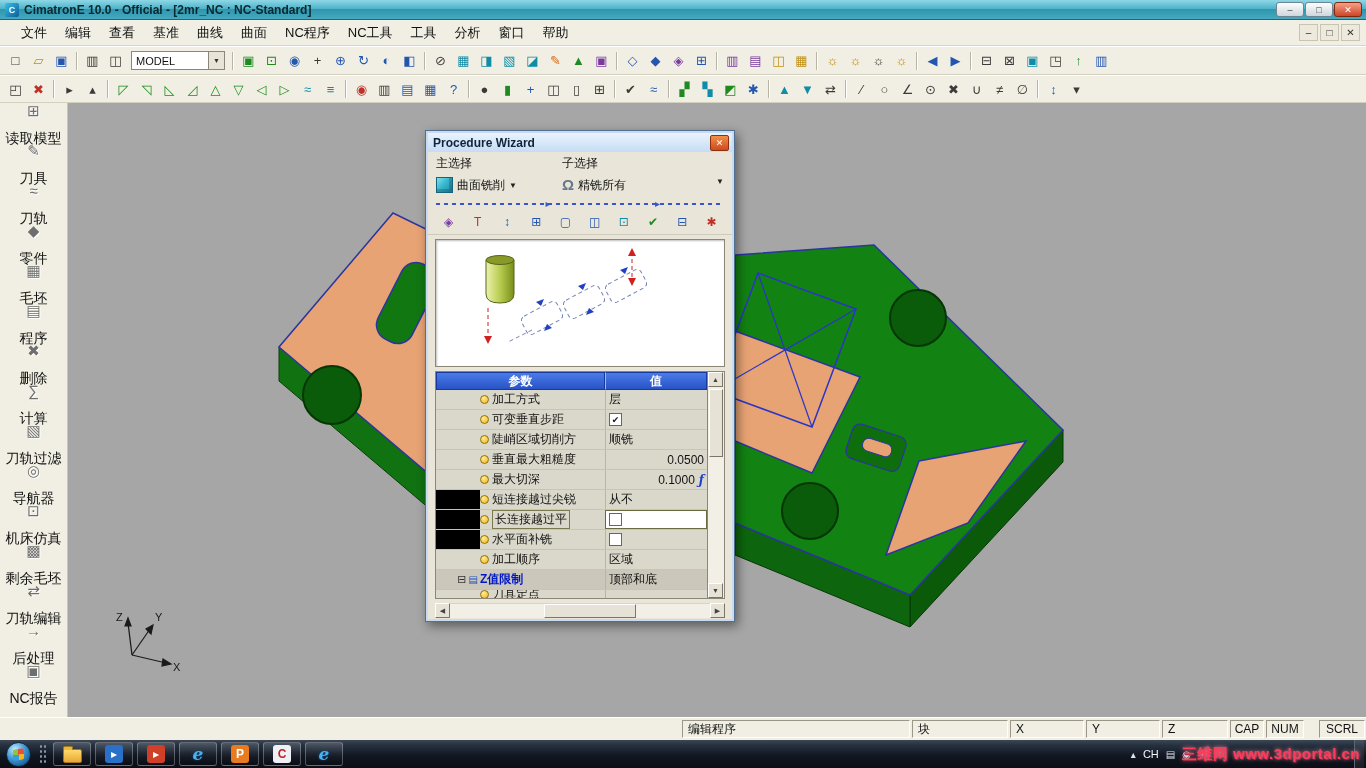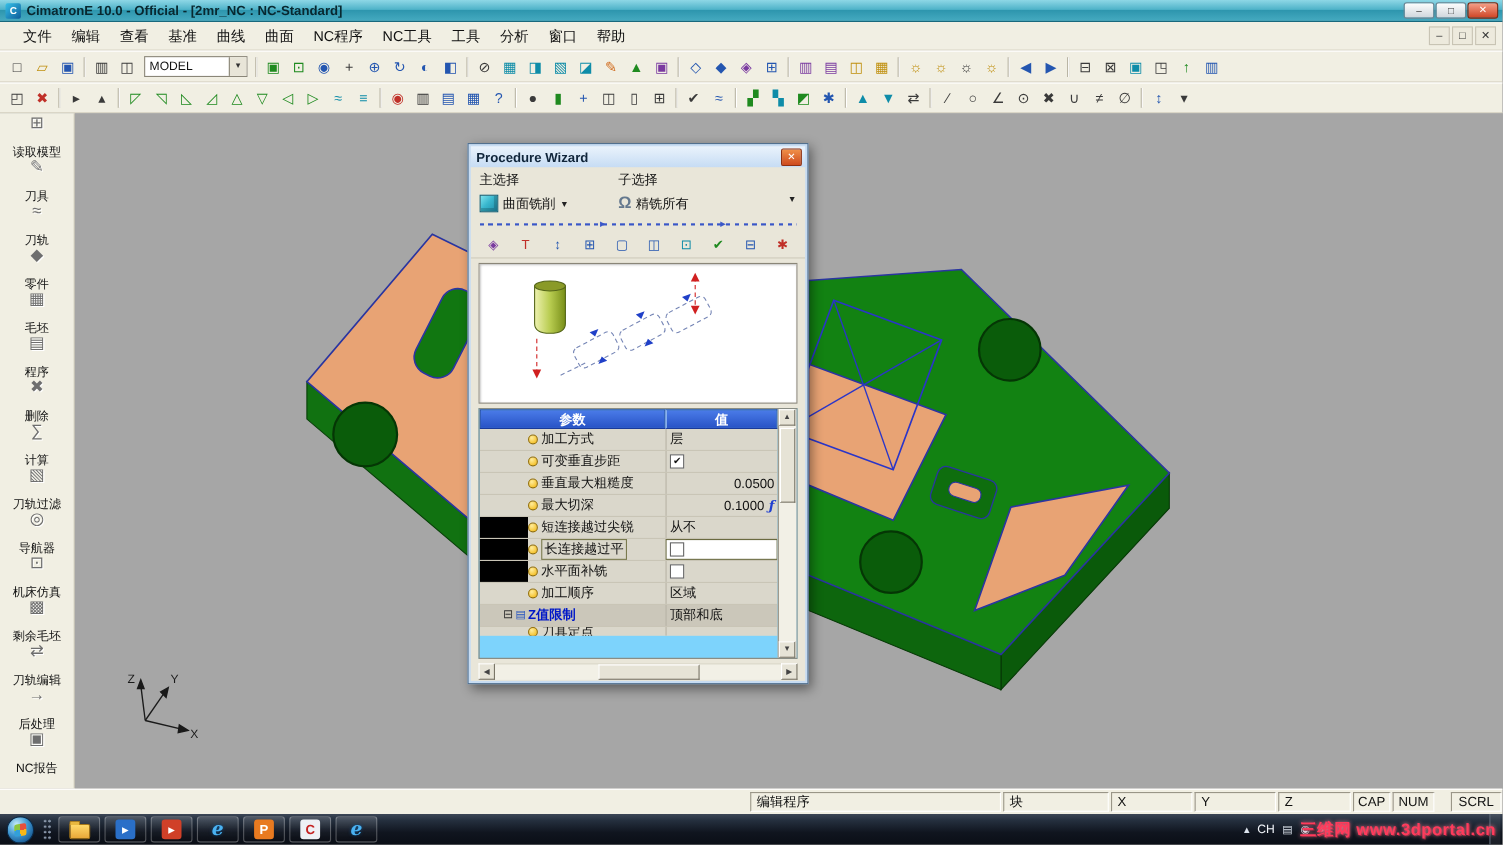--- a/index.html
+++ b/index.html
@@ -48,21 +48,21 @@
   .carrow{margin-left:auto;width:15px;height:17px;background:#E8E5D8;border-left:1px solid #8A8678;
     display:flex;align-items:center;justify-content:center;font-size:7px;color:#333;}
 
   
   .main{position:absolute;left:0;top:103px;width:100%;height:614px;}
   .sidebar{position:absolute;left:0;top:0;width:68px;height:100%;background:#F1EFE3;
     border-right:1px solid #C9C5B5;box-sizing:border-box;padding-top:2px;}
   .side-item{height:40px;display:flex;flex-direction:column;align-items:center;justify-content:center;
     cursor:default;}
   .side-icon{font-size:15px;color:#6E6E6E;text-shadow:1px 1px 0 #FFF;line-height:1;}
-  .side-label{font-size:11px;color:#111;margin-top:12px;white-space:nowrap;}
+  .side-label{font-size:14px;color:#111;margin-top:12px;white-space:nowrap;}
   .viewport{position:absolute;left:68px;top:0;right:0;bottom:0;background:#A6A6A6;overflow:hidden;}
   .viewport > svg{position:absolute;left:0;top:0;}
 
   
   .dialog{position:absolute;left:357px;top:27px;width:310px;height:492px;box-sizing:border-box;
     border:1px solid #52708E;background:#C7DCF2;padding:2px;box-shadow:3px 4px 10px rgba(0,0,0,.45);
     display:flex;flex-direction:column;z-index:10;}
   .dlg-title{height:19px;flex:none;display:flex;align-items:center;padding:0 3px 0 5px;
     background:linear-gradient(180deg,#EAF3FC,#C6DCF4);font-weight:bold;color:#10253A;}
   .dlg-close{margin-left:auto;width:17px;height:14px;background:linear-gradient(#F09048,#CE4A1E);
@@ -535,20 +535,30 @@
                     <span class="txt">可变垂直步距</span>
                   </span>
                   <span class="pval">
                     <span class="cb on">✔</span>
                   </span>
                 </div>
                 <div class="prow">
                   <span class="lz"></span>
                   <span class="plbl">
                     <span class="bulb"></span>
+                    <span class="txt">陡峭区域切削方</span>
+                  </span>
+                  <span class="pval">
+                    <span class="vtxt">顺铣</span>
+                  </span>
+                </div>
+                <div class="prow">
+                  <span class="lz"></span>
+                  <span class="plbl">
+                    <span class="bulb"></span>
                     <span class="txt">垂直最大粗糙度</span>
                   </span>
                   <span class="pval numcell">
                     <span class="vtxt">0.0500</span>
                   </span>
                 </div>
                 <div class="prow">
                   <span class="lz"></span>
                   <span class="plbl">
                     <span class="bulb"></span>

